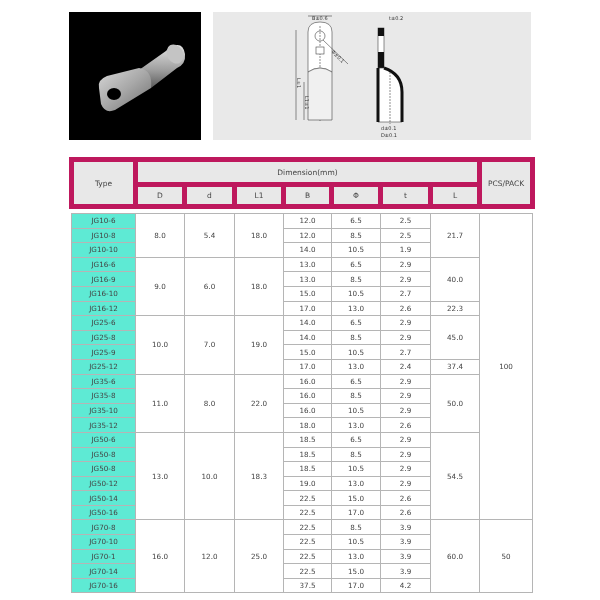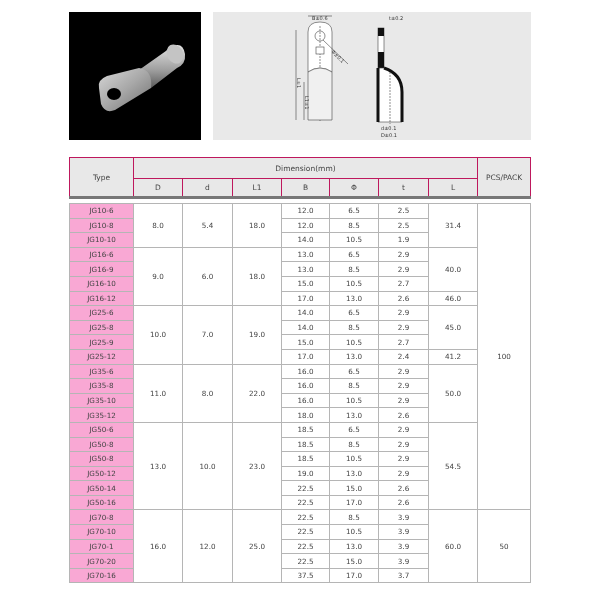--- a/index.html
+++ b/index.html
@@ -1,22 +1,22 @@
 <!DOCTYPE html>
 <html><head>
 <meta charset="utf-8">
 <style>
   html, body { margin:0; padding:0; background:#ffffff; }
   body { width:600px; height:600px; position:relative; overflow:hidden; font-family:"DejaVu Sans", sans-serif; }
   .photo { position:absolute; left:69px; top:12px; width:132px; height:128px; background:#000; overflow:hidden; }
   .drawing { position:absolute; left:213px; top:12px; width:318px; height:128px; background:#e9e9e9; }
   table.spec { position:absolute; left:69px; top:157px; border-collapse:collapse; table-layout:fixed; font-size:7.2px; color:#444; }
-  table.spec th { background:#e8e8e8; font-weight:normal; color:#444; border:1px solid #be185d; text-align:center; padding:0; }
+  table.spec th { background:#e8e8e8; font-weight:normal; color:#444; border:5px solid #be185d; text-align:center; padding:0; }
   table.spec td { border:1px solid #b5b5b5; text-align:center; padding:0; height:13.6px; background:#fff; }
-  table.spec td.type { background:#f9a8d4; }
+  table.spec td.type { background:#5eead4; }
   table.spec thead tr.h1 th { height:20px; font-size:7.5px; }
   table.spec thead tr.h2 th { height:17px; font-size:7.5px; }
   table.spec thead { border-bottom:3px solid #777; }
   tr.gap td { height:4px; border:none; background:#fff; }
 </style>
 </head>
 <body>
 
 <div class="photo">
   <svg width="132" height="128" viewBox="0 0 132 128">
@@ -105,21 +105,21 @@
         <td colspan="9"></td>
       </tr>
   <tr>
         <td class="type">JG10-6</td>
         <td rowspan="3">8.0</td>
         <td rowspan="3">5.4</td>
         <td rowspan="3">18.0</td>
         <td>12.0</td>
         <td>6.5</td>
         <td>2.5</td>
-        <td rowspan="3">31.4</td>
+        <td rowspan="3">21.7</td>
         <td rowspan="21">100</td>
       </tr>
       <tr>
         <td class="type">JG10-8</td>
         <td>12.0</td>
         <td>8.5</td>
         <td>2.5</td>
       </tr>
       <tr>
         <td class="type">JG10-10</td>
@@ -147,21 +147,21 @@
         <td class="type">JG16-10</td>
         <td>15.0</td>
         <td>10.5</td>
         <td>2.7</td>
       </tr>
       <tr>
         <td class="type">JG16-12</td>
         <td>17.0</td>
         <td>13.0</td>
         <td>2.6</td>
-        <td rowspan="1">46.0</td>
+        <td rowspan="1">22.3</td>
       </tr>
       <tr>
         <td class="type">JG25-6</td>
         <td rowspan="4">10.0</td>
         <td rowspan="4">7.0</td>
         <td rowspan="4">19.0</td>
         <td>14.0</td>
         <td>6.5</td>
         <td>2.9</td>
         <td rowspan="3">45.0</td>
@@ -176,21 +176,21 @@
         <td class="type">JG25-9</td>
         <td>15.0</td>
         <td>10.5</td>
         <td>2.7</td>
       </tr>
       <tr>
         <td class="type">JG25-12</td>
         <td>17.0</td>
         <td>13.0</td>
         <td>2.4</td>
-        <td rowspan="1">41.2</td>
+        <td rowspan="1">37.4</td>
       </tr>
       <tr>
         <td class="type">JG35-6</td>
         <td rowspan="4">11.0</td>
         <td rowspan="4">8.0</td>
         <td rowspan="4">22.0</td>
         <td>16.0</td>
         <td>6.5</td>
         <td>2.9</td>
         <td rowspan="4">50.0</td>
@@ -210,21 +210,21 @@
       <tr>
         <td class="type">JG35-12</td>
         <td>18.0</td>
         <td>13.0</td>
         <td>2.6</td>
       </tr>
       <tr>
         <td class="type">JG50-6</td>
         <td rowspan="6">13.0</td>
         <td rowspan="6">10.0</td>
-        <td rowspan="6">23.0</td>
+        <td rowspan="6">18.3</td>
         <td>18.5</td>
         <td>6.5</td>
         <td>2.9</td>
         <td rowspan="6">54.5</td>
       </tr>
       <tr>
         <td class="type">JG50-8</td>
         <td>18.5</td>
         <td>8.5</td>
         <td>2.9</td>
@@ -270,25 +270,25 @@
         <td>10.5</td>
         <td>3.9</td>
       </tr>
       <tr>
         <td class="type">JG70-1</td>
         <td>22.5</td>
         <td>13.0</td>
         <td>3.9</td>
       </tr>
       <tr>
-        <td class="type">JG70-20</td>
+        <td class="type">JG70-14</td>
         <td>22.5</td>
         <td>15.0</td>
         <td>3.9</td>
       </tr>
       <tr>
         <td class="type">JG70-16</td>
         <td>37.5</td>
         <td>17.0</td>
-        <td>3.7</td>
+        <td>4.2</td>
       </tr>
     </tbody>
 </table>
 
 </body></html>

